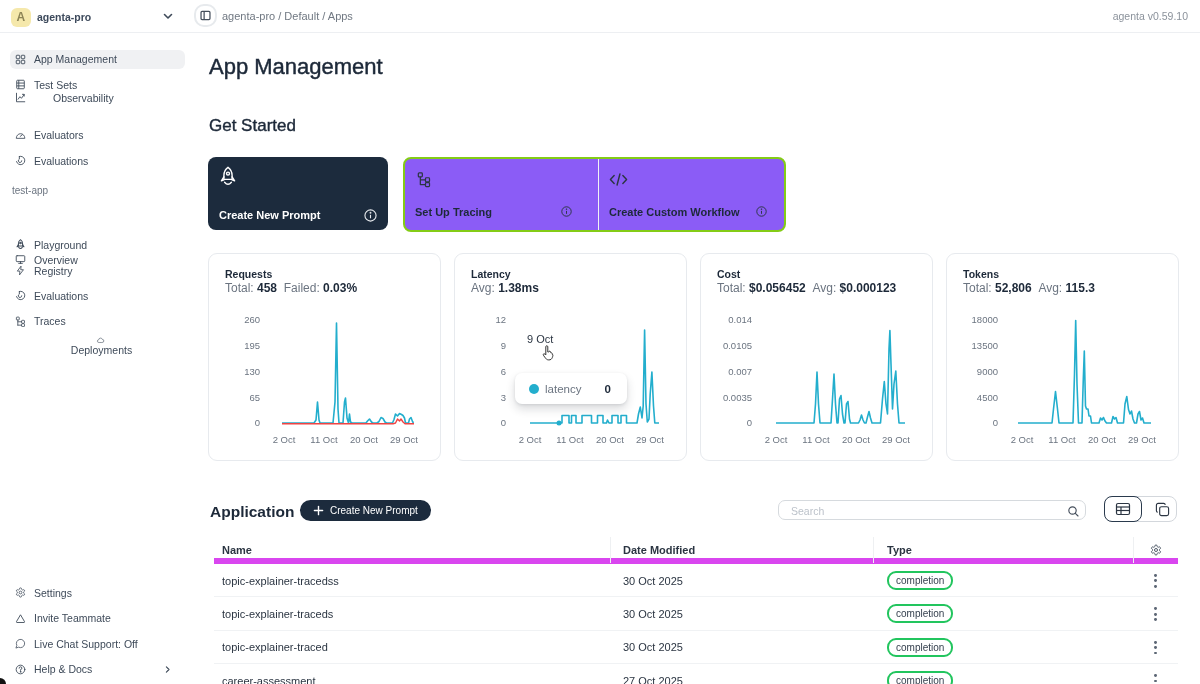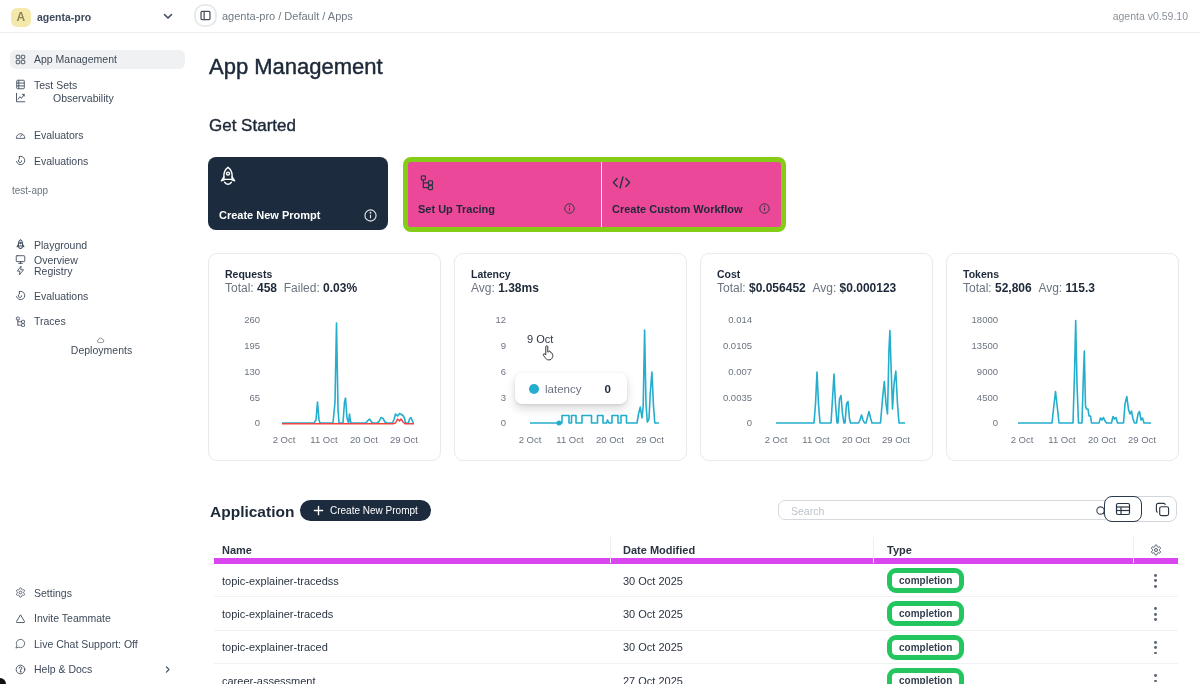--- a/index.html
+++ b/index.html
@@ -56,42 +56,42 @@
 .stat .s { position:absolute; left:16px; top:27px; font-size:12px; color:#6b7480; }
 .stat .s b { color:#1d2939; }
 .stat svg.ch { position:absolute; left:0; top:0; }
 
 
 #apph { position:absolute; left:210px; top:503px; font-size:15.5px; font-weight:700; }
 #newbtn { position:absolute; left:300px; top:500px; height:21px; padding:0 13px; width:131px;
   background:#1c2b3d; color:#fff; border-radius:10.5px; font-size:10px;
   display:flex; align-items:center; }
 #newbtn svg { margin-right:6px; }
-#search { position:absolute; left:778px; top:500px; width:336px; height:20px;
+#search { position:absolute; left:778px; top:500px; width:308px; height:20px;
   border:1px solid #d6dade; border-radius:7px; background:#fff; }
 #search .ph { position:absolute; left:12px; top:4px; font-size:10.5px; color:#bcc2ca; }
 #search svg { position:absolute; right:5px; top:3.5px; }
 #segwrap { position:absolute; left:1104px; top:496px; width:73px; height:26px;
   border:1px solid #d3d7dc; border-radius:8px; background:#fff; }
 #seg1 { position:absolute; left:-1px; top:-1px; width:38px; height:26px;
   border:1px solid #2a3a4d; border-radius:8px; background:#fff;
   display:flex; align-items:center; justify-content:center; }
 #seg2 { position:absolute; right:6px; top:5px; }
 
 
 #tbl { position:absolute; left:214px; top:536px; width:964px; }
 .thr { position:relative; height:28px; border-bottom:6px solid #d946ef; }
 .thr .c { position:absolute; top:0; height:28px; display:flex; align-items:center;
   font-size:11px; font-weight:700; color:#2b3542; }
 .vline { position:absolute; top:1px; height:26px; width:1px; background:#eef0f2; }
 .trow { position:relative; height:33.4px; border-bottom:1px solid #f0f2f4; }
 .trow .c { position:absolute; top:0; height:33px; display:flex; align-items:center;
   font-size:11px; color:#2b3542; }
-.tag { display:inline-block; border:5px solid #22c55e; border-radius:9px;
-  font-size:10px; color:#36414f; padding:2px 7px 2px; background:#fff;font-weight:bold; }
+.tag { display:inline-block; border:2px solid #22c55e; border-radius:9px;
+  font-size:10px; color:#36414f; padding:2px 7px 2px; background:#fff; }
 .dots { position:absolute; right:21px; top:10px; width:3px; }
 .dots i { display:block; width:2.8px; height:2.8px; border-radius:50%;
   background:#5d6775; margin-bottom:2.6px; }
 
 
 .ctick { font-size:9.5px; fill:#6b7480; }
 .cxlab { font-size:9.5px; fill:#6b7480; }
 
 
 #tipdate { position:absolute; left:527px; top:333px; font-size:11px; color:#2b3542; }
@@ -257,21 +257,21 @@
     <path d="M5.6 16.2 Q9 20.4 12.4 16.2"></path>
   </svg>
   <div class="tt" style="color:#fff;">Create New Prompt</div>
   <svg class="inf" width="13" height="13" viewBox="0 0 14 14" fill="none" stroke="#e8ebee" stroke-width="1.2">
       <circle cx="7" cy="7" r="6"></circle>
       <line x1="7" y1="6.2" x2="7" y2="10"></line>
       <circle cx="7" cy="4" r="0.4" fill="#e8ebee"></circle>
     </svg>
 </div>
 <div id="gs23" style="position:absolute; left:403px; top:156.5px; width:383px; height:75.5px;
-  border:5px solid #84cc16; border-radius:8px; background:#ec4899;">
+  border:2px solid #84cc16; border-radius:8px; background:#8b5cf6;">
   <div style="position:absolute; left:193px; top:0; bottom:0; width:1px; background:#f1f2f5;"></div>
   <svg style="position:absolute; left:12px; top:12px;" width="14" height="17" viewBox="0 0 16 18" fill="none" stroke="#2b3542" stroke-width="1.4" stroke-linejoin="round">
     <rect x="1.5" y="1.5" width="4.6" height="4.6" rx="1"></rect>
     <path d="M3.8 6.3 L3.8 14.8 M3.8 9.3 L9.7 9.3 M3.8 14.8 L9.7 14.8" stroke-linecap="round"></path>
     <rect x="9.7" y="7" width="4.6" height="4.6" rx="1"></rect>
     <rect x="9.7" y="12.6" width="4.6" height="4.6" rx="1"></rect>
   </svg>
   <div class="tt2" style="left:10px;">Set Up Tracing</div>
   <svg style="position:absolute; left:156px; bottom:13px;" width="11" height="11" viewBox="0 0 14 14" fill="none" stroke="#2b3542" stroke-width="1.2">
       <circle cx="7" cy="7" r="6"></circle>

